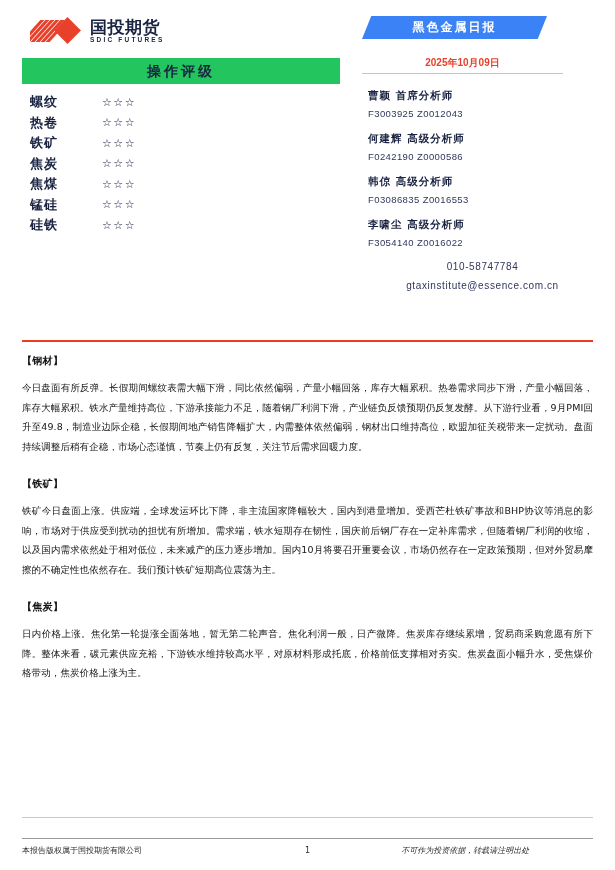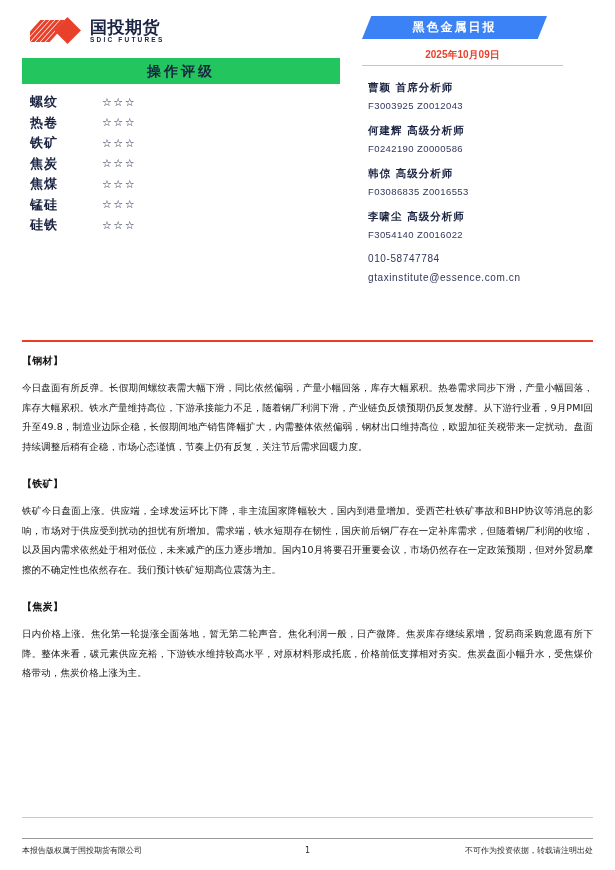--- a/index.html
+++ b/index.html
@@ -153,21 +153,21 @@
     font-family: "DejaVu Serif", serif;
     font-weight: bold;
     font-size: 12px;
     color: #ffffff;
     letter-spacing: 2px;
   }
   .banner-date {
     text-align: center;
     width: 201px;
     margin-left: 8px;
-    margin-top: 9px;
+    margin-top: 17px;
     font-family: "Liberation Sans", sans-serif;
     font-weight: bold;
     font-size: 10px;
     color: #e8402a;
     padding-bottom: 3px;
     border-bottom: 1.2px solid #f3b2a6;
     box-sizing: border-box;
   }
 
   
@@ -186,20 +186,21 @@
   .analyst-code {
     font-family: "Liberation Sans", sans-serif;
     font-size: 9.5px;
     color: #30365c;
     letter-spacing: 0.4px;
     margin-bottom: 13px;
   }
   .contact {
     margin-top: 9px;
     padding-left: 14px;
+    text-align: center;
   }
   .contact-line {
     font-family: "Liberation Sans", sans-serif;
     font-size: 10px;
     color: #30365c;
     letter-spacing: 0.6px;
     margin-bottom: 8px;
   }
 
   
@@ -253,21 +254,21 @@
   }
   .footer-row {
     display: flex;
     align-items: center;
     font-family: "DejaVu Sans", sans-serif;
     font-size: 8px;
     color: #2b2b2b;
   }
   .footer-left { flex: 1; text-align: left; }
   .footer-center { flex: 0 0 60px; text-align: center; }
-  .footer-right { flex: 1; text-align: right; }
+  .footer-right { flex: 1; text-align: center; font-style: italic; }
   .footer-top-rule {
     position: absolute;
     left: 22px;
     right: 22px;
     bottom: 52px;
     height: 1px;
     background: #c9c9c9;
   }
 </style>
 </head>

